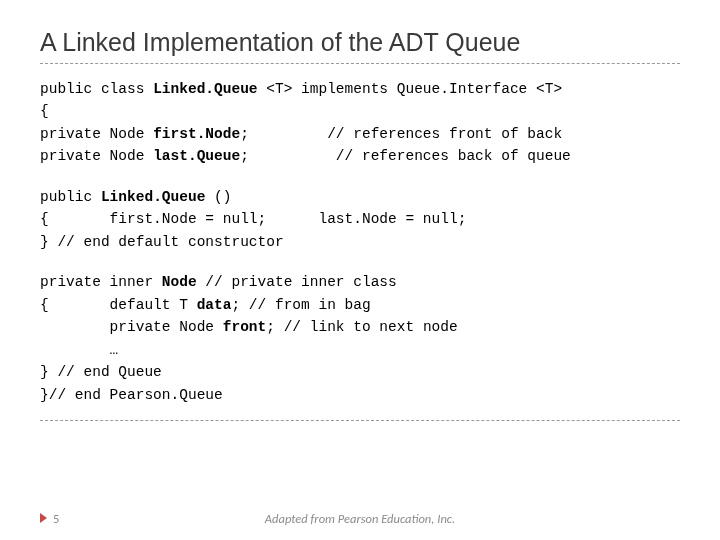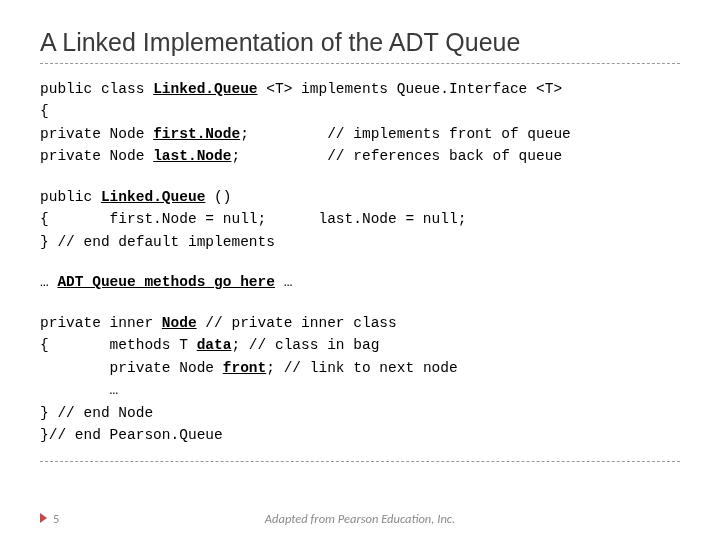--- a/index.html
+++ b/index.html
@@ -32,21 +32,20 @@
   .mono {
     font-family: "Courier New", Courier, monospace;
     font-size: 14.5px;
     line-height: 1.55;
     white-space: pre;
     tab-size: 6;
     color: #000;
   }
   .mono b {
     font-weight: bold;
-    text-decoration: underline;
   }
   .block {
     margin-bottom: 18px;
   }
   .hr-dash-bottom {
     border: none;
     border-top: 1.5px dashed #999;
     margin: 14px 0 6px 0;
   }
   .footer {
@@ -82,34 +81,33 @@
 </head>
 <body>
 
 <div class="slide">
 
   <h1 class="title">A Linked Implementation of the ADT Queue</h1>
   <hr class="hr-dash">
 
   <div class="mono block"><span>public class </span><b>Linked.Queue</b><span> &lt;T&gt; implements Queue.Interface &lt;T&gt;</span>
 <span>{</span>
-<span>private Node </span><b>first.Node</b><span>;         // implements front of queue</span>
-<span>private Node </span><b>last.Node</b><span>;          // references back of queue</span></div>
+<span>private Node </span><b>first.Node</b><span>;         // references front of back</span>
+<span>private Node </span><b>last.Queue</b><span>;          // references back of queue</span></div>
 
   <div class="mono block"><span>public </span><b>Linked.Queue</b><span> ()</span>
 <span>{       first.Node = null;      last.Node = null;</span>
-<span>} // end default implements</span></div>
+<span>} // end default constructor</span></div>
 
-  <div class="mono block"><span>… </span><b>ADT Queue methods go here</b><span> …</span></div>
 
   <div class="mono"><span>private inner </span><b>Node</b><span> // private inner class</span>
-<span>{       methods T </span><b>data</b><span>; // class in bag</span>
+<span>{       default T </span><b>data</b><span>; // from in bag</span>
 <span>        private Node </span><b>front</b><span>; // link to next node</span>
 <span>        …</span>
-<span>} // end Node</span>
+<span>} // end Queue</span>
 <span>}// end Pearson.Queue</span></div>
 
   <hr class="hr-dash-bottom">
 
   <div class="footer">
     <span class="pagenum-wrap">
       <span class="arrow"></span>
       <span>5</span>
     </span>
     <span class="credit">Adapted from Pearson Education, Inc.</span>

